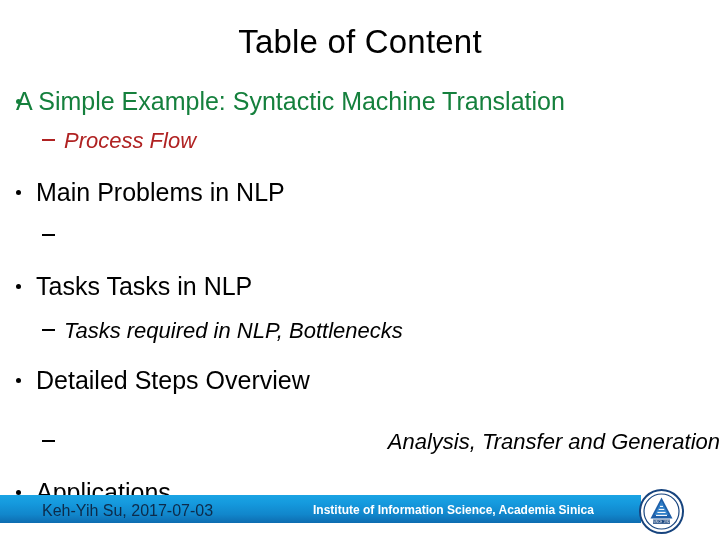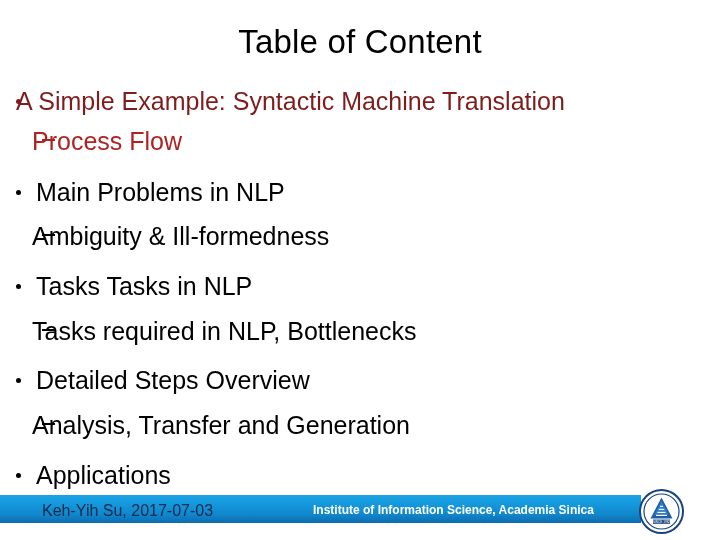--- a/index.html
+++ b/index.html
@@ -72,26 +72,27 @@
     background: currentColor;
   }
   .lvl1 .lvl1-text {
     display: inline-block;
     vertical-align: top;
   }
 
   
   .lvl2 {
     position: relative;
-    padding-left: 32px;
-    font-size: 25px;
+    padding-left: 64px;
+    font-size: 22px;
     line-height: 26px;
     color: #000000;
     height: 33px;
     white-space: nowrap;
+    font-style: italic;
   }
   .lvl2 .bullet-dash {
     position: absolute;
     left: 42px;
     top: 11px;
     width: 13px;
     height: 2px;
     background: currentColor;
   }
   .lvl2 .lvl2-text {
@@ -103,21 +104,21 @@
   .accent-red { color: #B02222; }
 
   
   .row-a { margin-top: 0px; }
   .row-b { margin-top: 6px; }
   .row-c { margin-top: 14px; }
   .row-d { margin-top: 10px; }
   .row-e { margin-top: 13px; }
   .row-f { margin-top: 11px; }
   .row-g { margin-top: 12px; }
-  .row-h { margin-top: 11px; }
+  .row-h { margin-top: 28px; text-align: right; }
   .row-i { margin-top: 13px; }
 
   
   .footer-bar {
     position: absolute;
     left: 0;
     top: 495px;
     width: 641px;
     height: 28px;
     background: linear-gradient(to bottom,
@@ -157,38 +158,37 @@
 </style>
 </head>
 <body>
 
 <div class="slide">
 
   <div class="slide-title">Table of Content</div>
 
   <div class="body-outline">
 
-    <div class="outline-row lvl1 accent-red row-a" style="color: #7f1d1d; padding-left: 16px;">
+    <div class="outline-row lvl1 accent-red row-a" style="color: #15803d; padding-left: 16px;">
       <span class="bullet-dot"></span>
       <span class="lvl1-text">A Simple Example: Syntactic Machine Translation</span>
     </div>
 
     <div class="outline-row lvl2 accent-red row-b" style="color: rgb(176, 34, 34);">
       <span class="bullet-dash"></span>
       <span class="lvl2-text">Process Flow</span>
     </div>
 
     <div class="outline-row lvl1 row-c" style="color: rgb(0, 0, 0);">
       <span class="bullet-dot"></span>
       <span class="lvl1-text">Main Problems in NLP</span>
     </div>
 
     <div class="outline-row lvl2 row-d" style="color: rgb(0, 0, 0);">
       <span class="bullet-dash"></span>
-      <span class="lvl2-text">Ambiguity &amp; Ill-formedness</span>
     </div>
 
     <div class="outline-row lvl1 row-e" style="color: rgb(0, 0, 0);">
       <span class="bullet-dot"></span>
       <span class="lvl1-text">Tasks Tasks in NLP</span>
     </div>
 
     <div class="outline-row lvl2 row-f" style="color: rgb(0, 0, 0);">
       <span class="bullet-dash"></span>
       <span class="lvl2-text">Tasks required in NLP, Bottlenecks</span>

